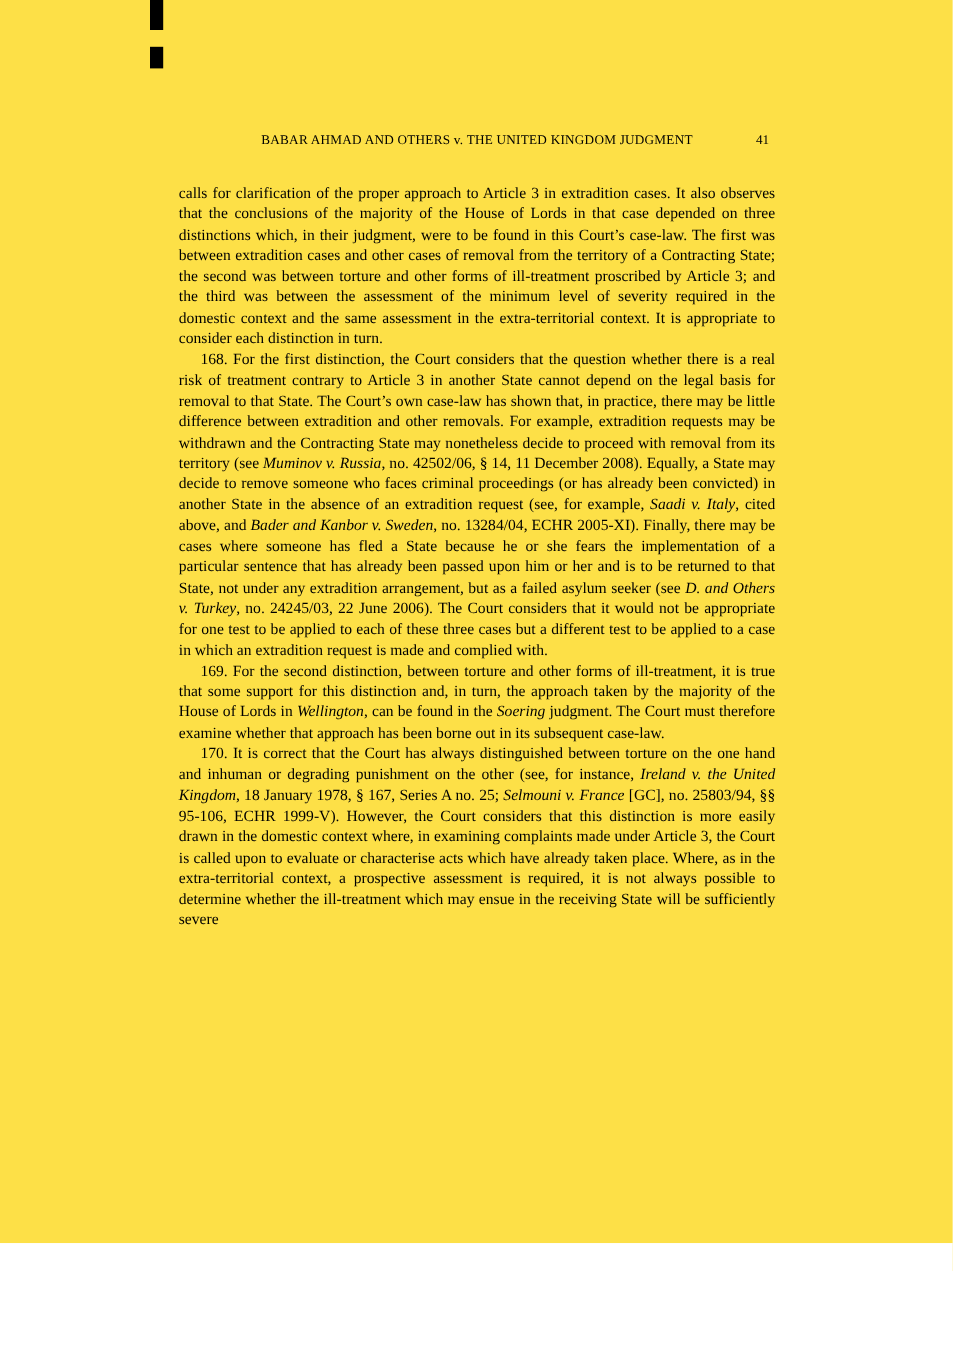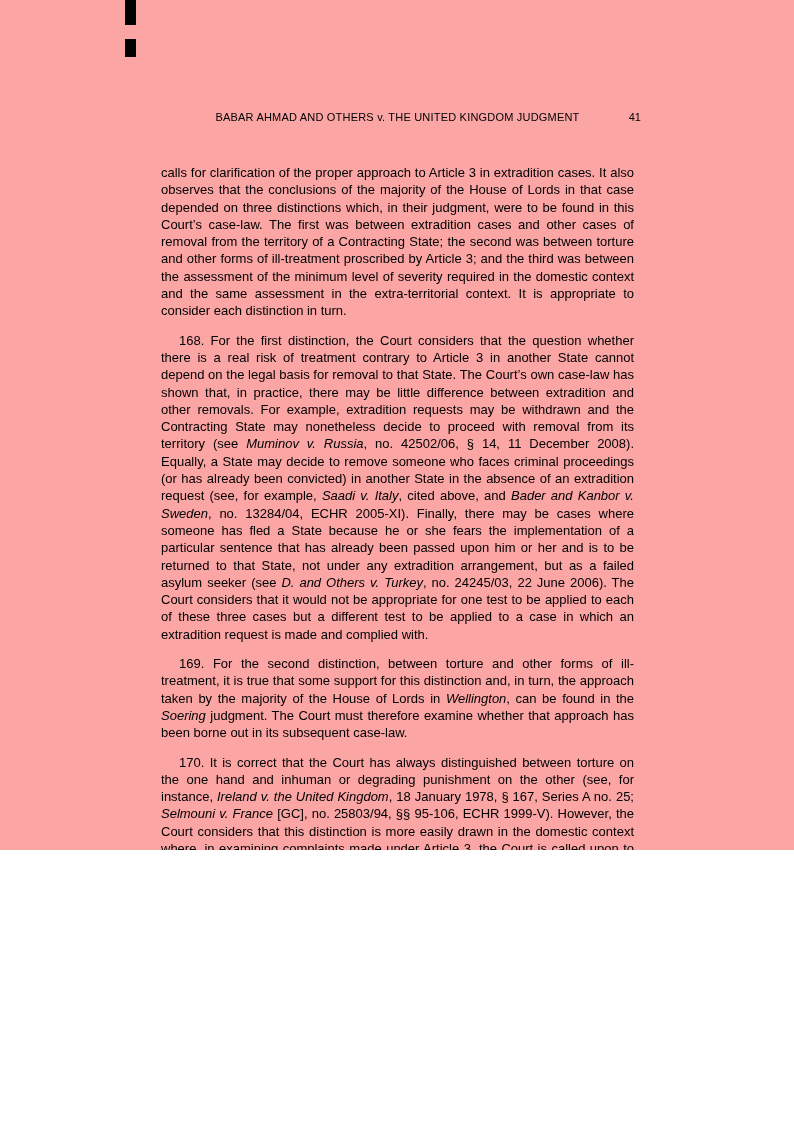--- a/index.html
+++ b/index.html
@@ -1,22 +1,22 @@
 <!DOCTYPE html>
 <html><head>
 <meta charset="utf-8">
 <style>
   * { margin: 0; padding: 0; box-sizing: border-box; }
   html, body { background: #ffffff; }
   .page {
     position: relative;
     width: 794px;
-    height: 850px;
-    background: #fca5a5;
-    font-family: Liberation Sans, sans-serif;
+    height: 1036px;
+    background: #fde047;
+    font-family: Liberation Serif, serif;
     color: #000000;
     overflow: hidden;
   }
   .binding-mark {
     position: absolute;
     background: #000000;
   }
   .mark-top-1 { left: 125px; top: 0px;    width: 11px; height: 25px; }
   .mark-top-2 { left: 125px; top: 39px;   width: 11px; height: 18px; }
   .mark-bottom { left: 125px; top: 1110px; width: 11px; height: 13px; }
@@ -40,21 +40,21 @@
   }
   .document-body {
     position: absolute;
     left: 149px;
     top: 152px;
     width: 497px;
     font-size: 13px;
     line-height: 17.3px;
     text-align: justify;
   }
-  .document-body p { margin: 12px; }
+  .document-body p { margin: 0; }
   .document-body p.indent { text-indent: 18px; }
   .document-body em { font-style: italic; }
 </style>
 </head>
 <body>
 
 <div class="page">
 
   <div class="binding-mark mark-top-1"></div>
   <div class="binding-mark mark-top-2"></div>

